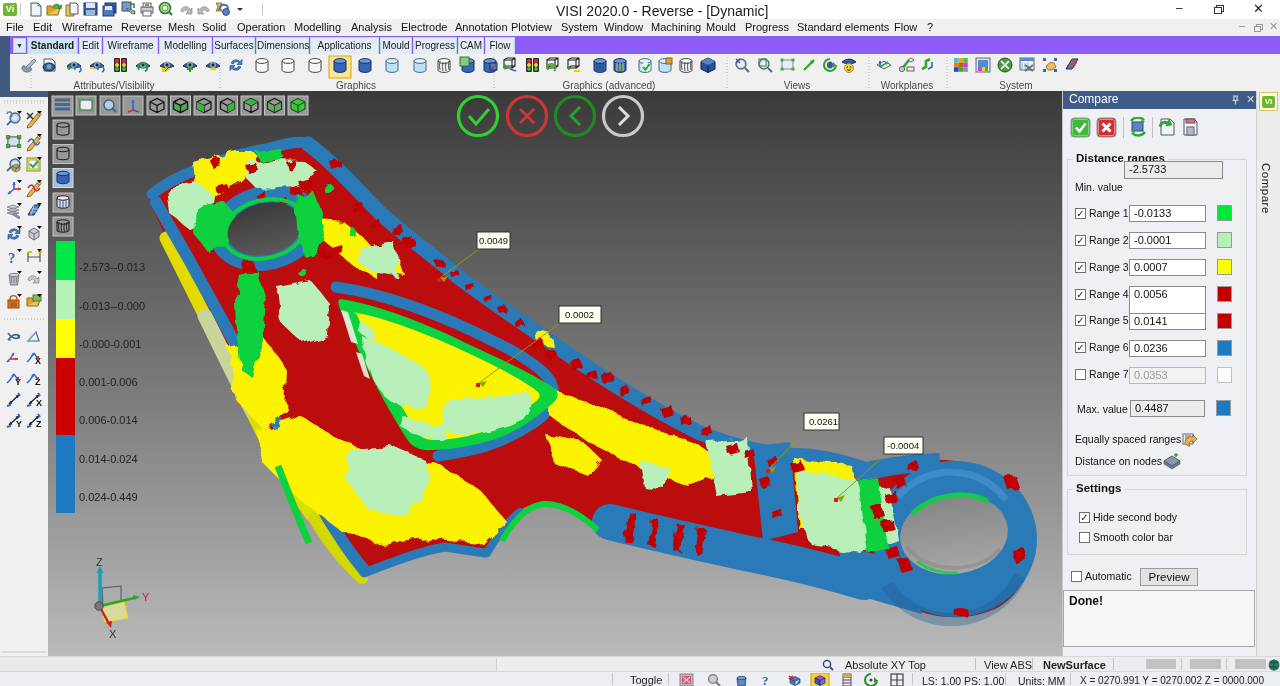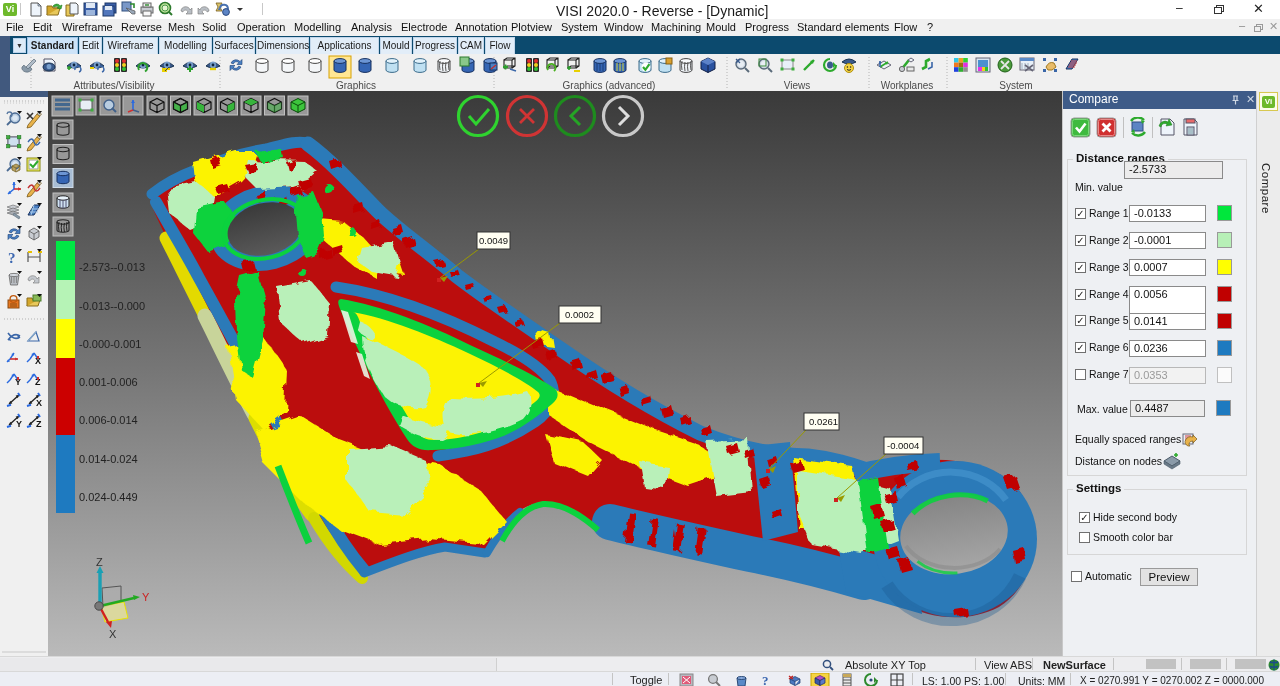--- a/index.html
+++ b/index.html
@@ -9,21 +9,21 @@
 
 #titlebar{position:absolute;left:0;top:0;width:1280px;height:19px;background:#ffffff;}
 #titlebar .ttl{position:absolute;left:556px;top:3px;font-size:14px;color:#1a1a1a;}
 .vilogo{position:absolute;left:3px;top:3px;width:14px;height:13px;background:#6eb92b;color:#fff;font-size:9px;font-weight:bold;text-align:center;line-height:13px;border-radius:2px;}
 .tsep{position:absolute;top:3px;width:1px;height:12px;background:#c8c8c8;}
 .wbtn{position:absolute;top:5px;font-size:12px;color:#222;line-height:9px;}
 
 #menubar{position:absolute;left:0;top:19px;width:1280px;height:17px;background:#f0f0f0;font-size:11px;color:#111;}
 #menubar span{position:absolute;top:2px;}
 
-#tabrow{position:absolute;left:0;top:36px;width:1280px;height:18px;background:#0c4a6e;}
+#tabrow{position:absolute;left:0;top:36px;width:1280px;height:18px;background:#8b5cf6;}
 .tab{position:absolute;top:1px;height:17px;background:#e2edf8;border:1px solid #c2d6ea;border-bottom:none;font-size:10px;color:#1a1a1a;text-align:center;line-height:16px;}
 .tab.sel{background:#cde3f8;border-color:#9ec4e8;font-weight:bold;}
 .tabdd{position:absolute;left:13px;top:2px;width:13px;height:15px;background:#dcebf8;border:1px solid #b9d3ec;font-size:7px;color:#333;text-align:center;line-height:14px;}
 
 #ribbon{position:absolute;left:0;top:54px;width:1280px;height:38px;background:#f0f0f0;border-bottom:1px solid #dcdcdc;}
 
 #lblue{position:absolute;left:0;top:36px;width:10px;height:56px;background:#41597e;}
 #lblue2{position:absolute;left:0;top:91px;width:50px;height:6px;background:#41597e;}
 
 #ltb{position:absolute;left:0;top:97px;width:48px;height:559px;background:#f0f0f0;}
@@ -1095,20 +1095,21 @@
 
     <div class="gbox" style="left:4px;top:398px;width:180px;height:66px"></div>
     <div class="glabel" style="left:10px;top:391px">Settings</div>
     <div class="cb" style="left:16px;top:421px">✓</div>
       <div class="ptxt" style="left:30px;top:420px">Hide second body</div>
     <div class="cb" style="left:16px;top:441px"></div>
       <div class="ptxt" style="left:30px;top:440px">Smooth color bar</div>
     <div class="cb" style="left:8px;top:480px"></div>
       <div class="ptxt" style="left:22px;top:479px">Automatic</div>
     <div class="abs" style="left:77px;top:477px;width:58px;height:18px;background:#e2e2e2;border:1px solid #9a9a9a;font-size:11.5px;text-align:center;line-height:17px;color:#111">Preview</div>
+    <div class="abs" style="left:0px;top:499px;width:192px;height:57px;background:#f6f6f6;border:1px solid #a8a8a8;font-size:12px;font-weight:bold;color:#111;padding:3px 5px">Done!</div>
   </div>
   <div id="rstrip">
     <div class="abs" style="left:2px;top:1px;width:19px;height:19px;background:#fdfdeb;border:1px solid #d8c850">
         <div style="margin:3px auto 0;width:13px;height:12px;background:#6eb92b;color:#fff;font-size:8px;font-weight:bold;text-align:center;line-height:12px;border-radius:2px">Vi</div>
       </div>
     <div class="abs" style="left:3px;top:72px;font-size:11.5px;color:#222;writing-mode:vertical-rl;letter-spacing:.5px">Compare</div>
   </div>
   <div id="st1">
     <div class="abs" style="left:0;top:1px;width:497px;height:13px;background:#e9e9eb;border-right:1px solid #d0d0d0"></div>
     <svg class="abs" style="left:822px;top:2px" width="12" height="12">

